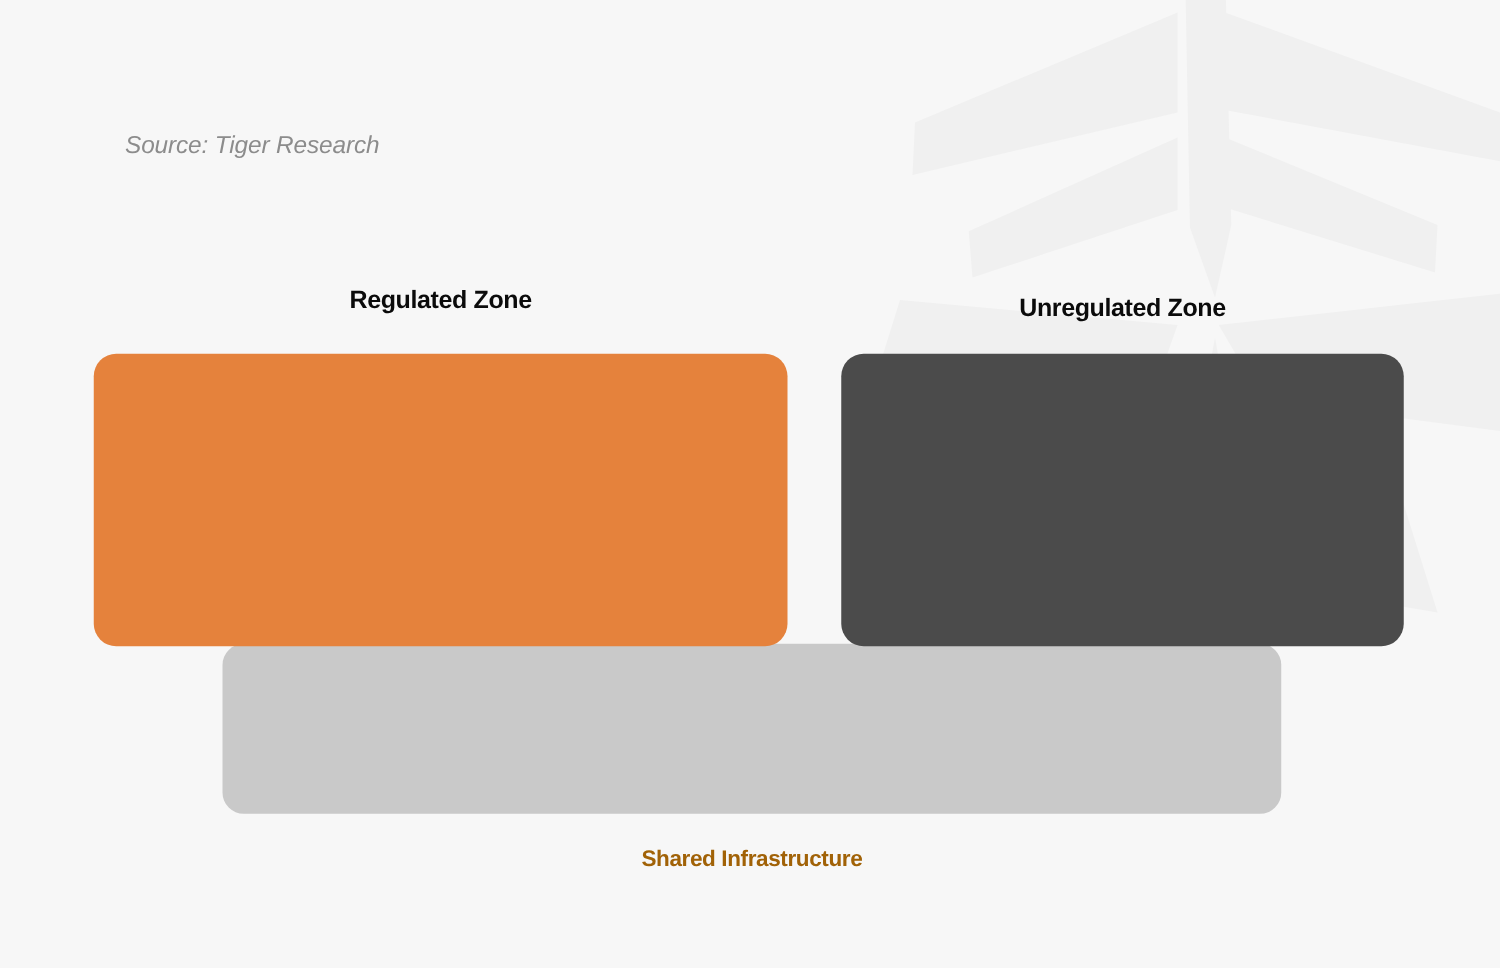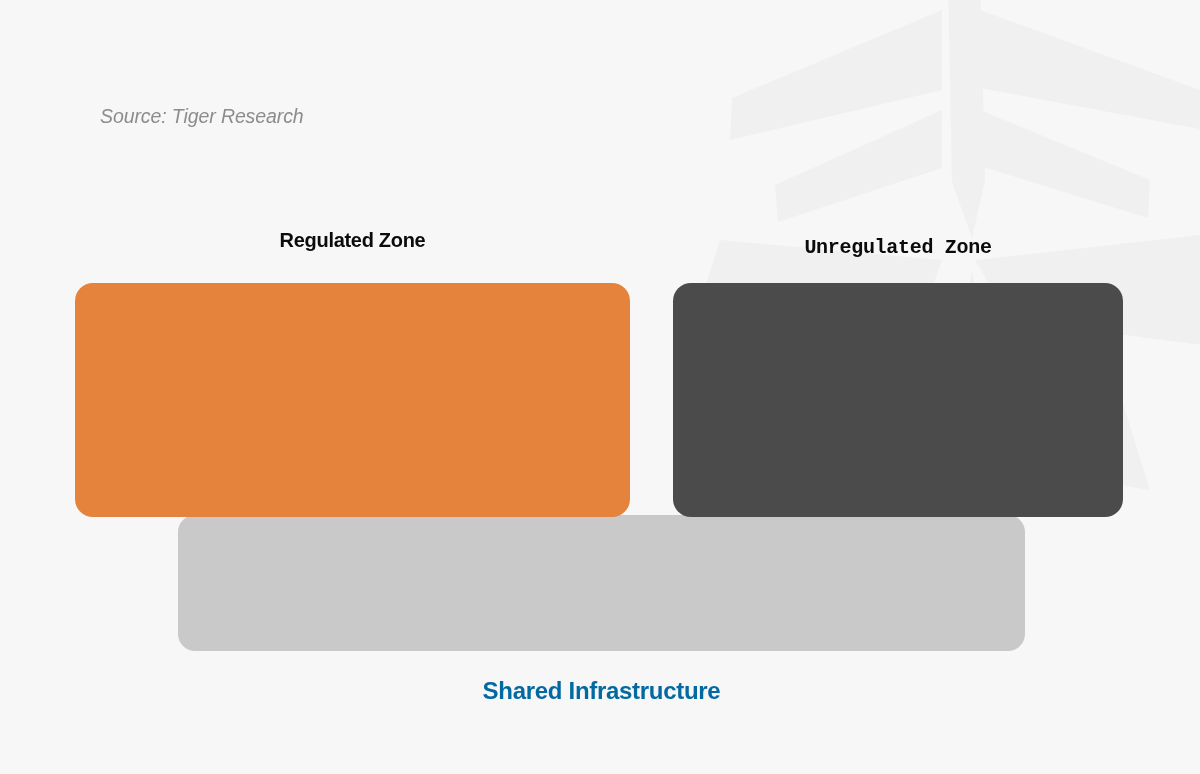--- a/index.html
+++ b/index.html
@@ -62,30 +62,30 @@
     position: absolute;
     font-size: 20px;
     font-weight: bold;
     color: #0b0b0b;
     text-align: center;
     letter-spacing: -0.3px;
     z-index: 3;
     white-space: nowrap;
   }
   #label-regulated   { left: 75px;  top: 229px; width: 555px; }
-  #label-unregulated { left: 673px; top: 236px; width: 450px; font-family: Liberation Mono, monospace; }
+  #label-unregulated { left: 673px; top: 236px; width: 450px; }
   #label-shared {
     position: absolute;
     left: 178px;
     top: 677px;
     width: 847px;
     text-align: center;
-    font-size: 24px;
-    font-weight: bold;
-    color: #0369a1;
+    font-size: 18px;
+    font-weight: bold;
+    color: #a16207;
     letter-spacing: -0.3px;
     z-index: 3;
     white-space: nowrap;
   }
 
   
   .panel {
     position: absolute;
     box-sizing: border-box;
   }

